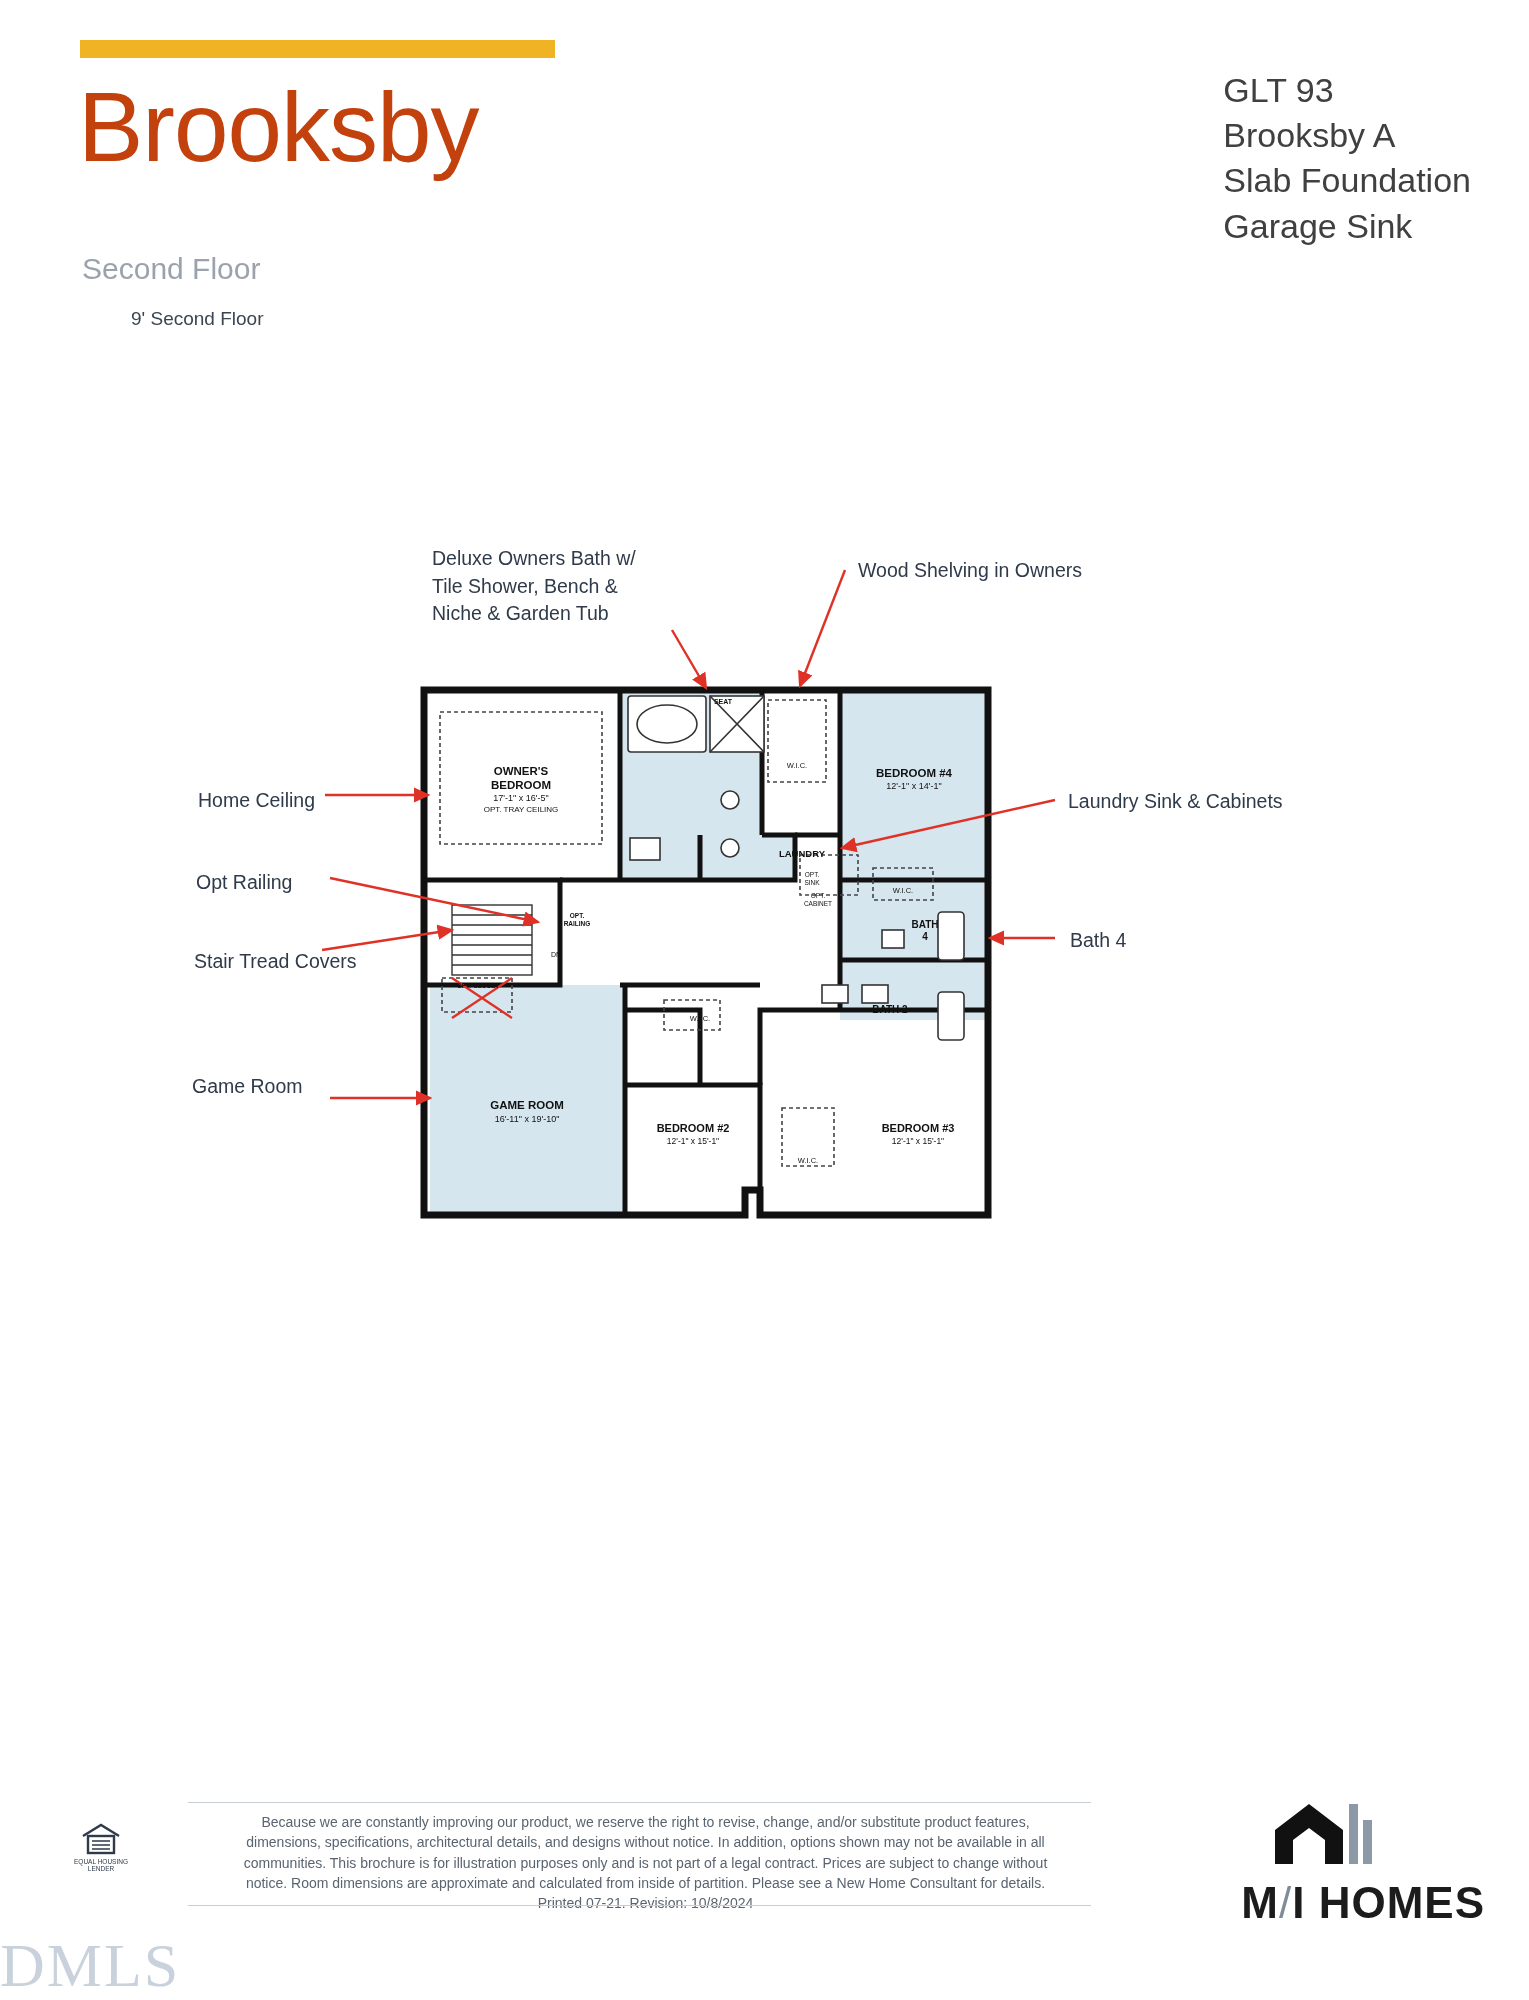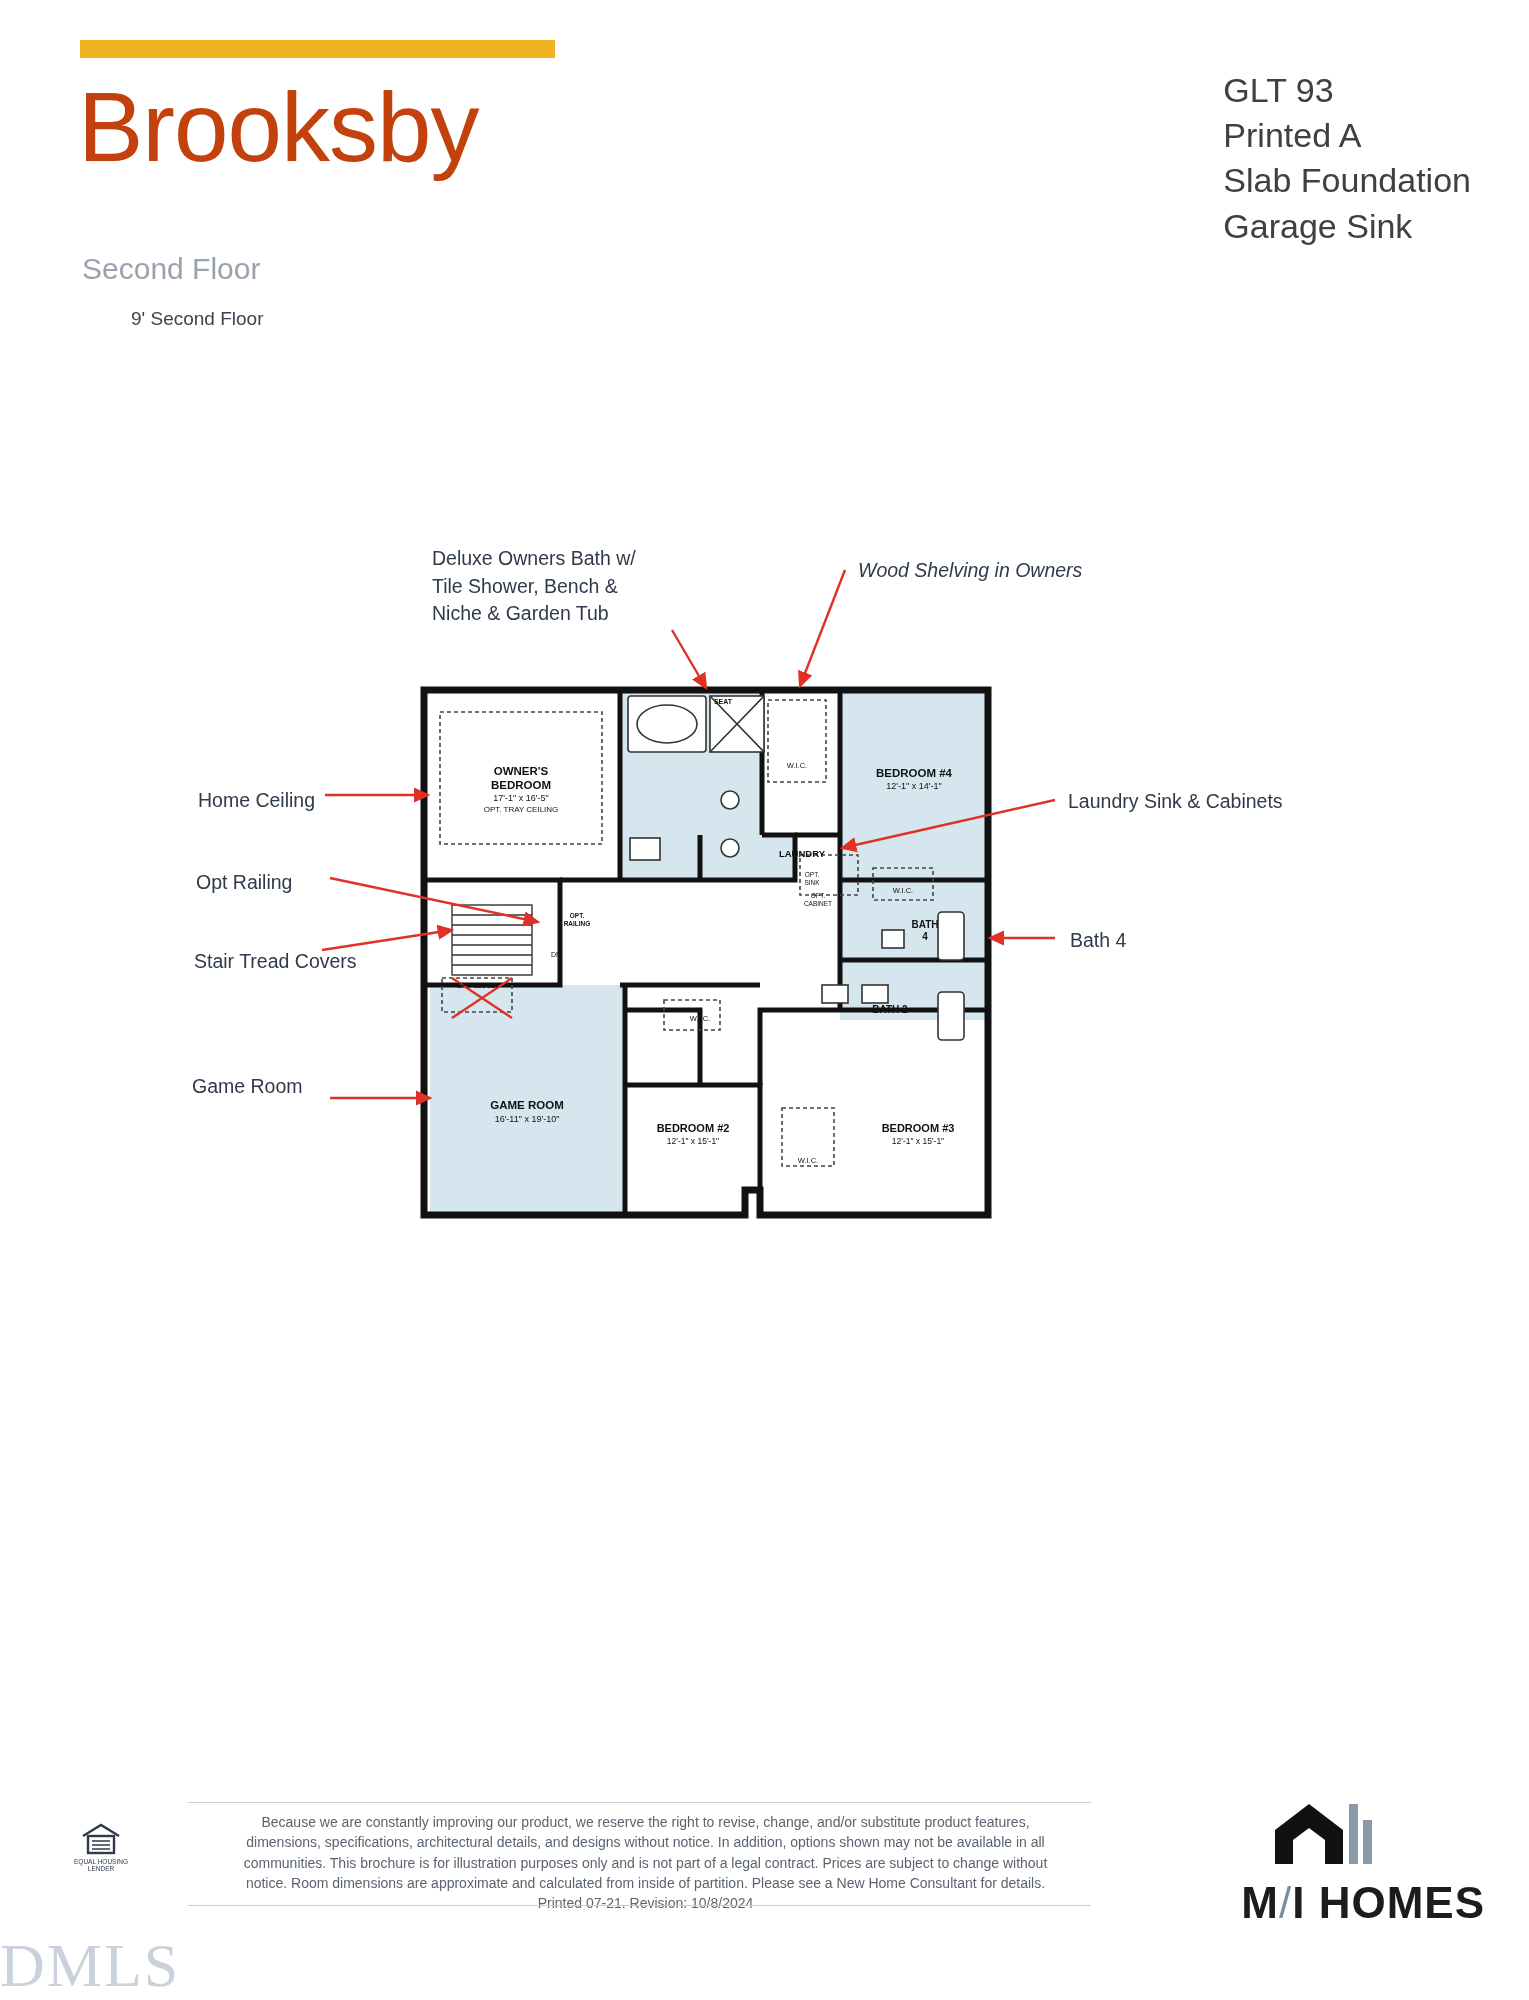--- a/index.html
+++ b/index.html
@@ -33,21 +33,21 @@
     position:absolute; right:58px; top:68px;
     text-align:left; font-size:34px; line-height:1.33;
     color:#404040; font-weight:400;
   }
   
   .callout {
     position:absolute; font-size:19.5px; color:#2f3a4a; line-height:1.42;
     white-space:pre-line;
   }
   .c-deluxe { left:432px; top:545px; width:270px; }
-  .c-wood   { left:858px; top:557px; width:300px;font-style:italic; }
+  .c-wood   { left:858px; top:557px; width:300px; }
   .c-tray   { left:198px; top:787px; }
   .c-railing{ left:196px; top:869px; }
   .c-stair  { left:194px; top:948px; }
   .c-game   { left:192px; top:1073px; }
   .c-laundry{ left:1068px; top:788px; }
   .c-bath4  { left:1070px; top:927px; }
 
   
   #planwrap { position:absolute; left:0; top:0; width:1529px; height:2000px; pointer-events:none; }
 
@@ -80,21 +80,21 @@
 </head>
 <body>
 
 <div class="gold-bar"></div>
 <div class="brand-title">Brooksby</div>
 <div class="floor-label">Second Floor</div>
 <div class="ceiling-note">9' Second Floor</div>
 
 <div class="plan-meta">
   <div>GLT 93</div>
-  <div>Printed A</div>
+  <div>Brooksby A</div>
   <div>Slab Foundation</div>
   <div>Garage Sink</div>
 </div>
 
 <div class="callout c-deluxe">Deluxe Owners Bath w/
 Tile Shower, Bench &amp;
 Niche &amp; Garden Tub</div>
 <div class="callout c-wood">Wood Shelving in Owners</div>
 <div class="callout c-tray">Home Ceiling</div>
 <div class="callout c-railing">Opt Railing</div>

